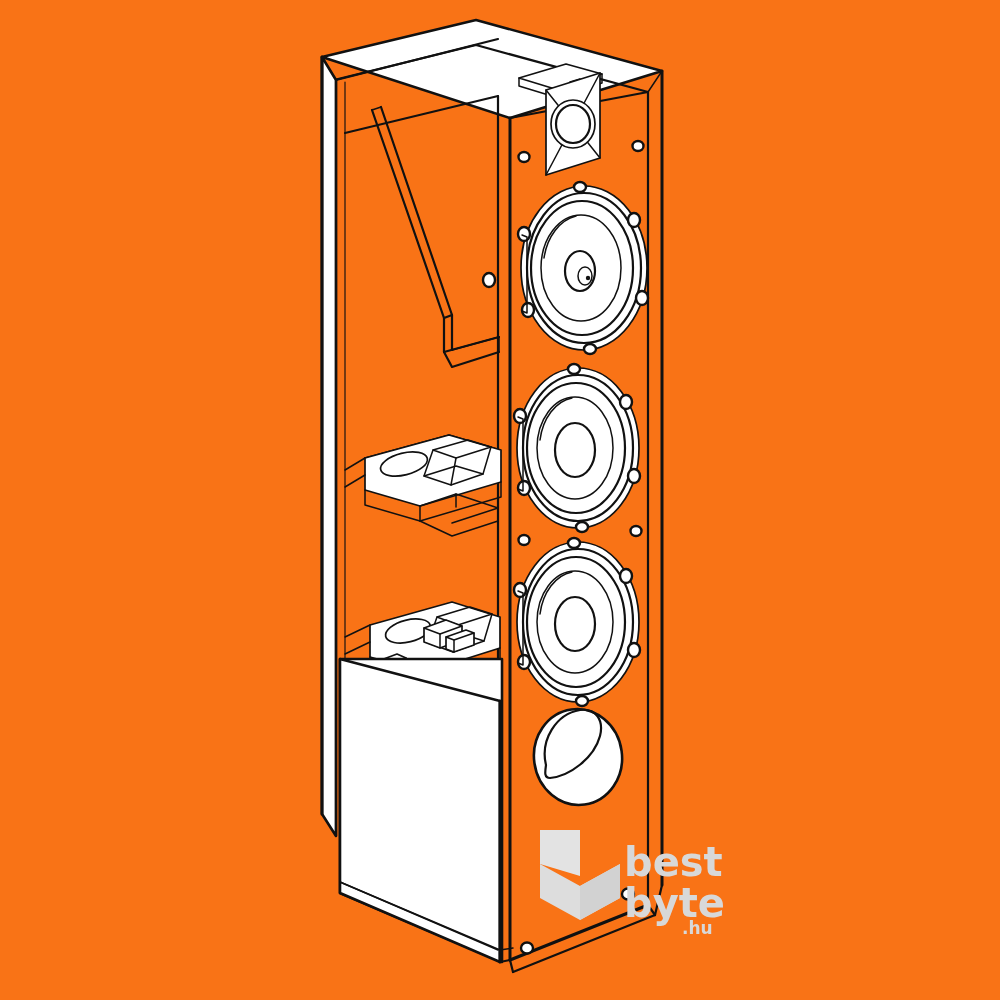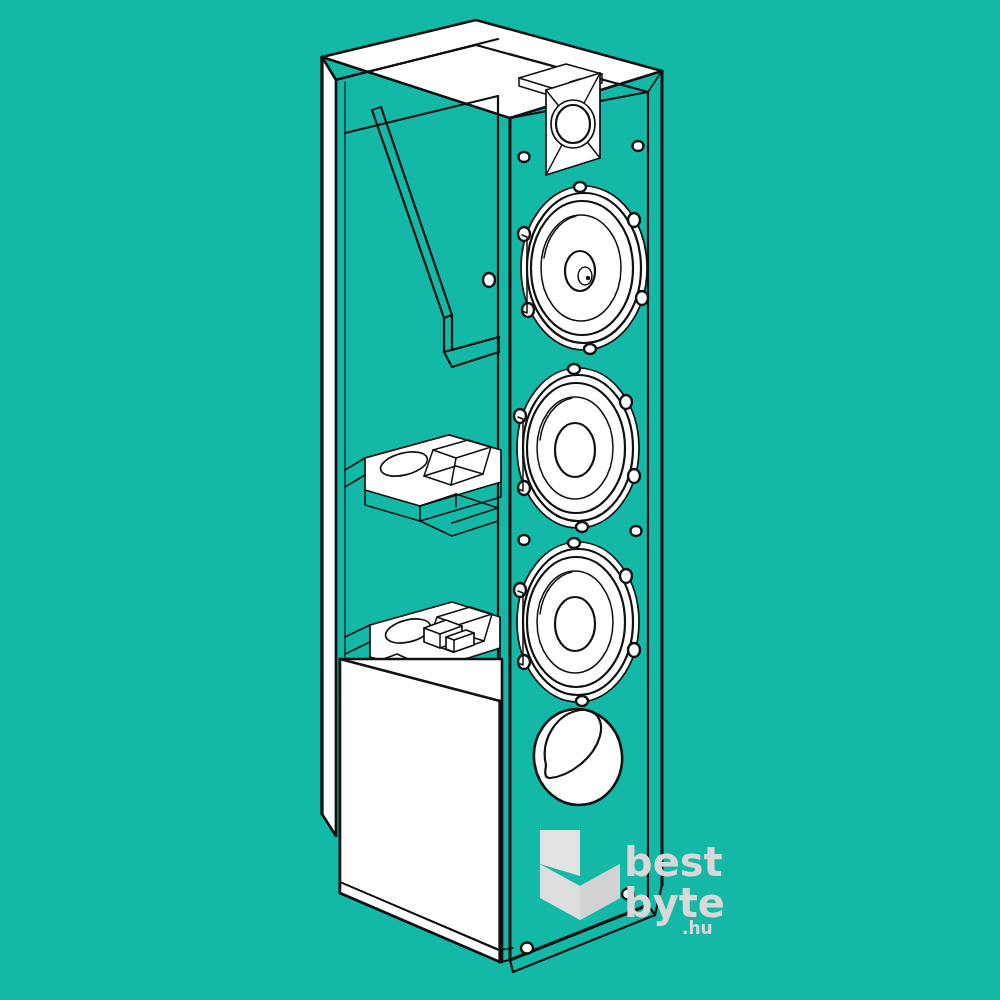--- a/index.html
+++ b/index.html
@@ -11,21 +11,21 @@
   body {
     width: 1000px;
     height: 1000px;
     overflow: hidden;
     font-family: "Liberation Sans", sans-serif;
   }
   #stage {
     position: relative;
     width: 1000px;
     height: 1000px;
-    background: #14b8a6;
+    background: #f97316;
   }
   #drawing {
     position: absolute;
     left: 0;
     top: 0;
     width: 1000px;
     height: 1000px;
   }
   
   .ln {

